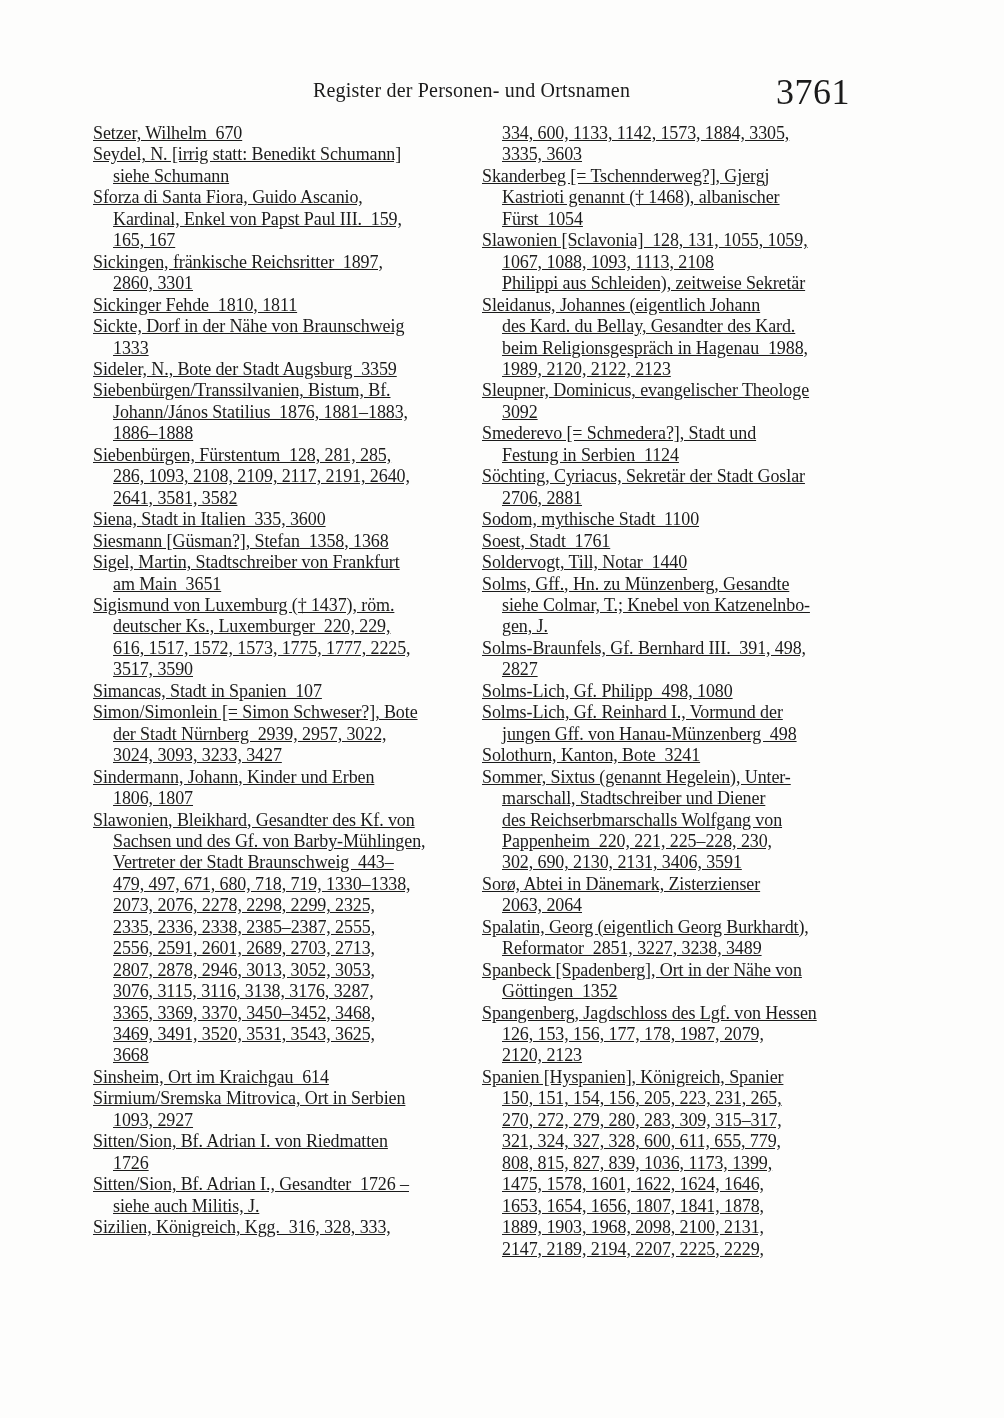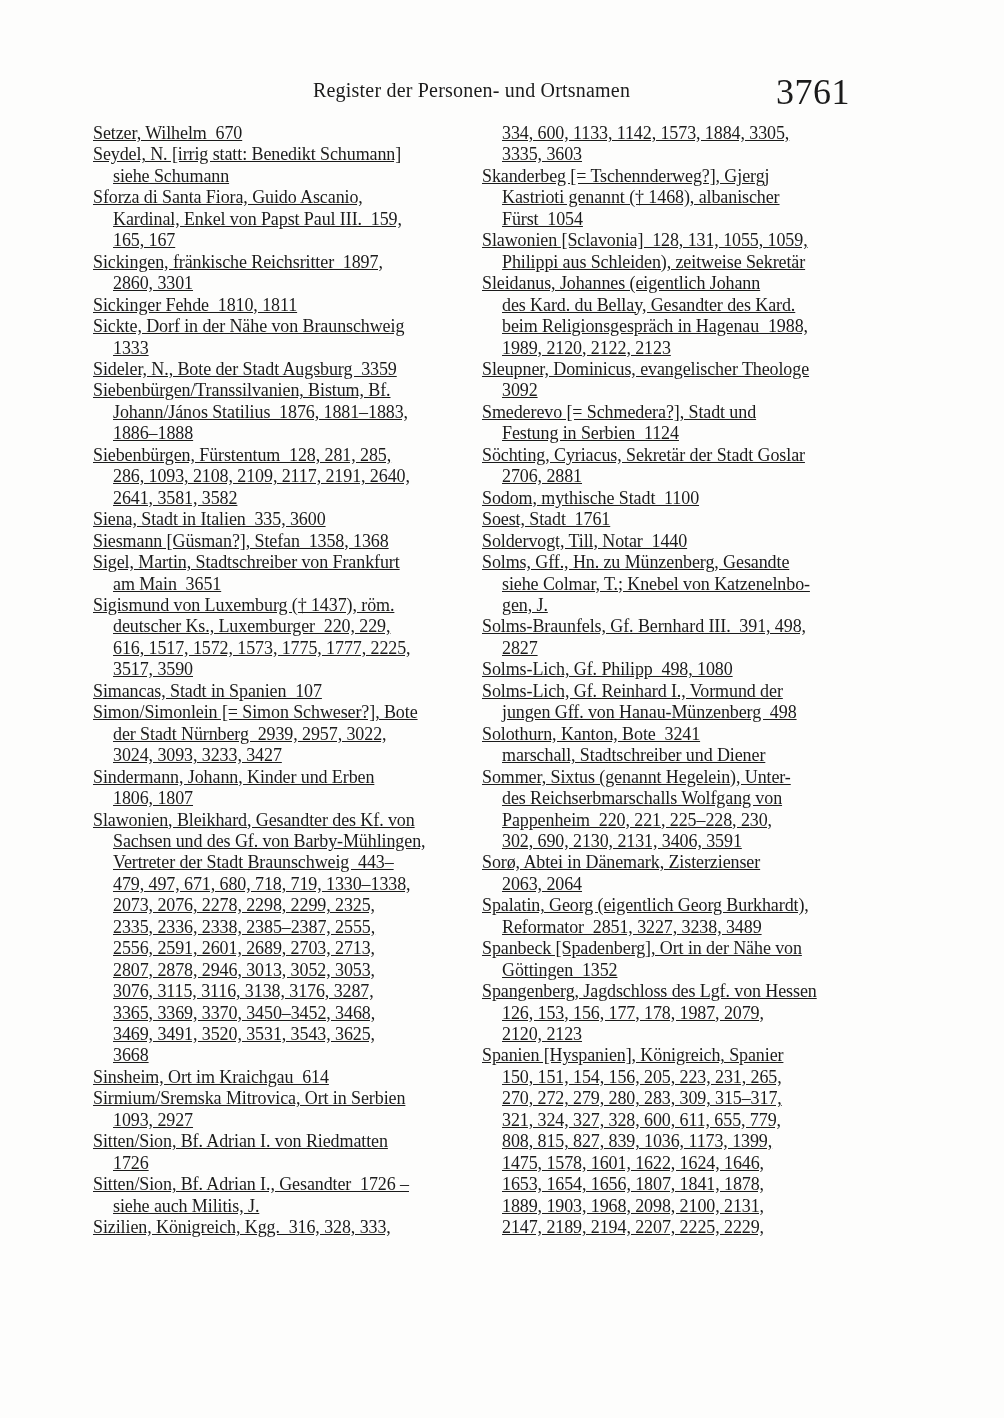--- a/index.html
+++ b/index.html
@@ -166,20 +166,21 @@
           <div class="line indent">334, 600, 1133, 1142, 1573, 1884, 3305,</div>
           <div class="line indent">3335, 3603</div>
         </div>
         <div class="entry">
           <div class="line">Skanderbeg [= Tschennderweg?], Gjergj</div>
           <div class="line indent">Kastrioti genannt († 1468), albanischer</div>
           <div class="line indent">Fürst  1054</div>
         </div>
         <div class="entry">
           <div class="line">Slawonien [Sclavonia]  128, 131, 1055, 1059,</div>
+          <div class="line indent">1067, 1088, 1093, 1113, 2108</div>
         </div>
         <div class="entry">
           <div class="line indent">Philippi aus Schleiden), zeitweise Sekretär</div>
           <div class="line">Sleidanus, Johannes (eigentlich Johann</div>
           <div class="line indent">des Kard. du Bellay, Gesandter des Kard.</div>
           <div class="line indent">beim Religionsgespräch in Hagenau  1988,</div>
           <div class="line indent">1989, 2120, 2122, 2123</div>
         </div>
         <div class="entry">
           <div class="line">Sleupner, Dominicus, evangelischer Theologe</div>
@@ -215,22 +216,22 @@
           <div class="line">Solms-Lich, Gf. Philipp  498, 1080</div>
         </div>
         <div class="entry">
           <div class="line">Solms-Lich, Gf. Reinhard I., Vormund der</div>
           <div class="line indent">jungen Gff. von Hanau-Münzenberg  498</div>
         </div>
         <div class="entry">
           <div class="line">Solothurn, Kanton, Bote  3241</div>
         </div>
         <div class="entry">
+          <div class="line">Sommer, Sixtus (genannt Hegelein), Unter-</div>
           <div class="line indent">marschall, Stadtschreiber und Diener</div>
-          <div class="line">Sommer, Sixtus (genannt Hegelein), Unter-</div>
           <div class="line indent">des Reichserbmarschalls Wolfgang von</div>
           <div class="line indent">Pappenheim  220, 221, 225–228, 230,</div>
           <div class="line indent">302, 690, 2130, 2131, 3406, 3591</div>
         </div>
         <div class="entry">
           <div class="line">Sorø, Abtei in Dänemark, Zisterzienser</div>
           <div class="line indent">2063, 2064</div>
         </div>
         <div class="entry">
           <div class="line">Spalatin, Georg (eigentlich Georg Burkhardt),</div>

